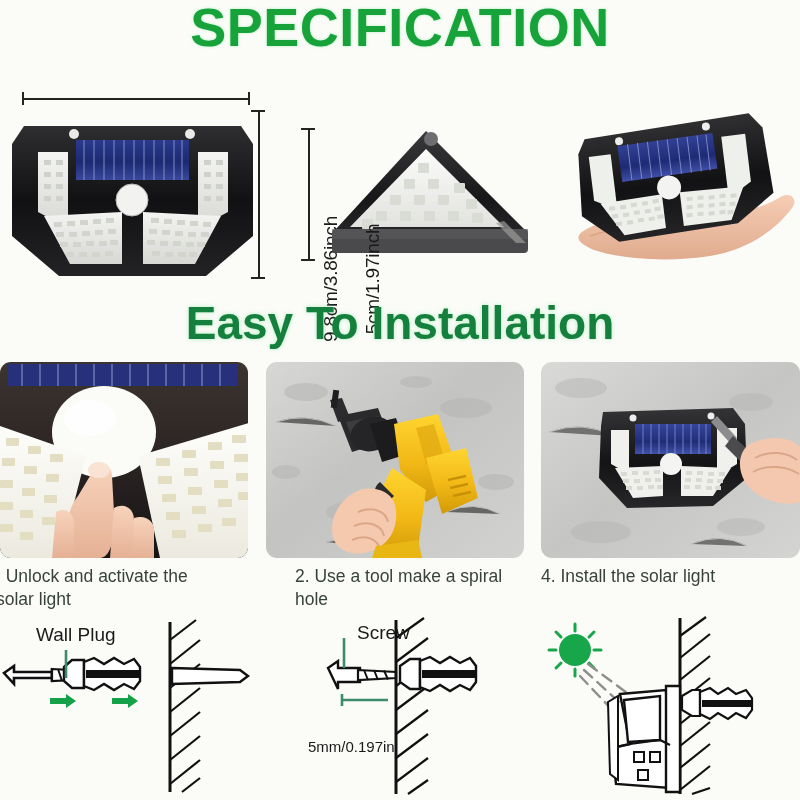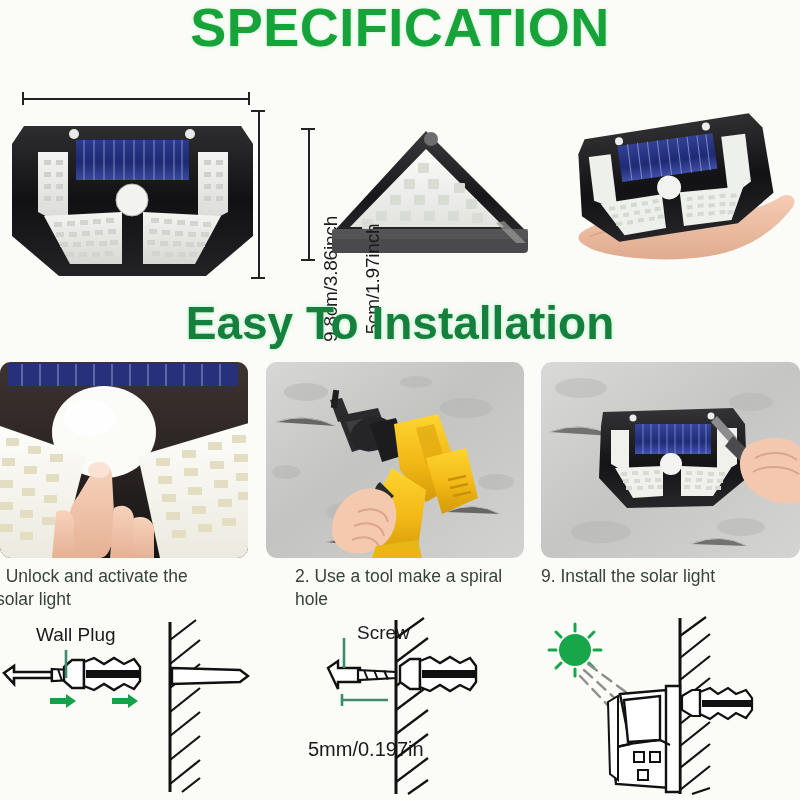--- a/index.html
+++ b/index.html
@@ -57,21 +57,21 @@
   .cap-2 { top: 565px; left: 266px; width: 235px; margin-left: 29px; }
   .cap-3 { top: 565px; left: 541px; width: 250px; }
 
   
   .diagram { position: absolute; }
   .d1 { left: 0px;   top: 612px; width: 300px; height: 188px; }
   .d2 { left: 300px; top: 612px; width: 240px; height: 188px; }
   .d3 { left: 520px; top: 612px; width: 280px; height: 188px; }
 
   .dlabel { position: absolute; font-size: 19px; color: #1a1a1a; white-space: nowrap; }
-  .mm-label { position: absolute; top: 738px; left: 308px; font-size: 20px; color:#1a1a1a; }
+  .mm-label { position: absolute; top: 738px; left: 308px; font-size: 15px; color:#1a1a1a; }
 </style>
 </head>
 <body>
 
 <div class="page">
 
   <div class="spec-title">SPECIFICATION</div>
 
   <div class="hline" style="left:22px; top:98px; width:228px;"></div>
   <div class="cap-h" style="left:22px; top:92px;"></div>
@@ -564,21 +564,21 @@
       <path d="M192 74 L216 96 L206 106 L184 84 Z" fill="#4b4b4d"></path>
 
       <path d="M206 84 C224 72 252 74 259 86 L259 140 C240 146 214 136 204 120 C196 106 198 92 206 84 Z" fill="#f3c8ae"></path>
       <path d="M214 96 C228 88 246 90 256 98" stroke="#daa68a" stroke-width="2" fill="none"></path>
       <path d="M212 110 C226 102 246 104 258 112" stroke="#daa68a" stroke-width="2" fill="none"></path>
     </svg>
   </div>
 
   <div class="caption cap-1">. Unlock and activate the solar light</div>
   <div class="caption cap-2">2. Use a tool make a spiral hole</div>
-  <div class="caption cap-3">9. Install the solar light</div>
+  <div class="caption cap-3">4. Install the solar light</div>
 
   <div class="diagram d1">
     <svg viewBox="0 0 300 188" width="300" height="188">
 
       <g fill="none" stroke="#111" stroke-width="2.6">
         <path d="M4 61 L14 54 L14 60 L52 60 L52 66 L14 66 L14 72 Z" fill="#fff"></path>
         <line x1="52" y1="56" x2="52" y2="70"></line>
       </g>
       <path d="M52 57 L110 60 L110 66 L52 69 Z" fill="#fff" stroke="#111" stroke-width="2.2"></path>
       <g stroke="#111" stroke-width="2">

